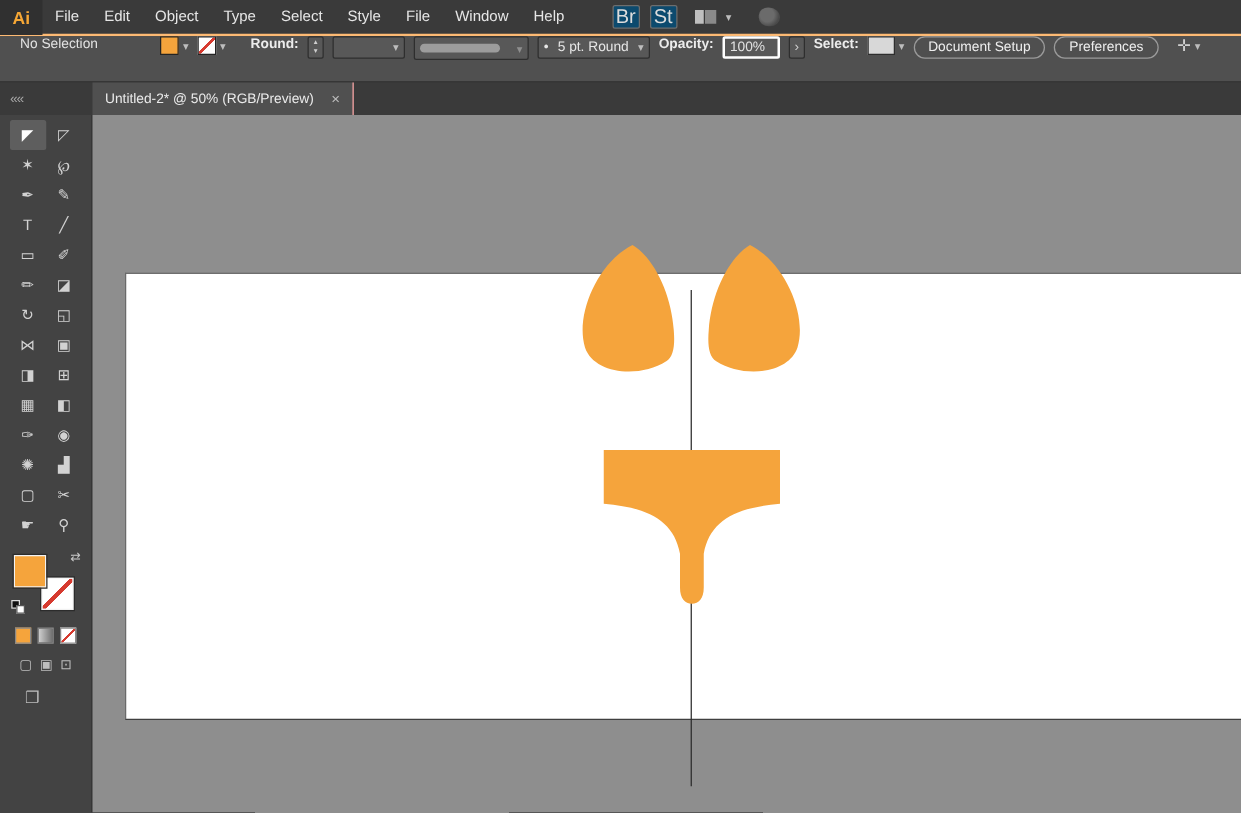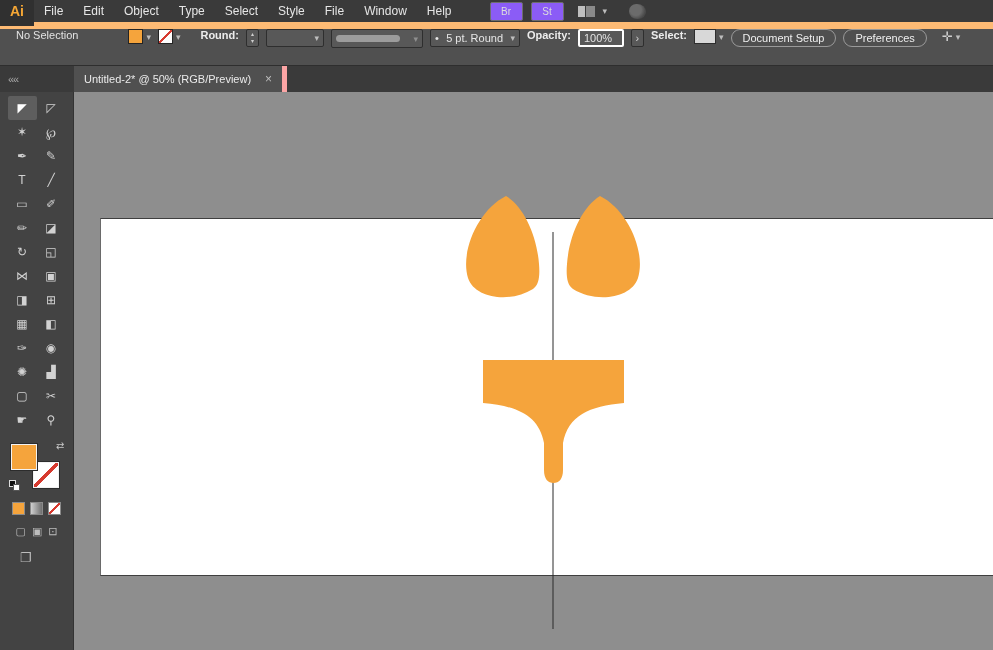--- a/index.html
+++ b/index.html
@@ -1,29 +1,29 @@
 <!DOCTYPE html>
 <html><head>
 <meta charset="utf-8">
 <style>
   * { margin:0; padding:0; box-sizing:border-box; }
   html,body { width:993px; height:650px; overflow:hidden; background:#2b2b2b;
     font-family:"Liberation Sans", sans-serif; }
 
   
-  .menubar { height:29px; background:#3a3a3a; border-bottom:7px solid #fdba74;
+  .menubar { height:29px; background:#3a3a3a; border-bottom:2px solid #fdba74;
     display:flex; align-items:center; color:#e6e6e6; font-size:12px; }
   .logo { width:34px; height:29px; display:flex; align-items:center; justify-content:center;
     background:#303030; color:#f6a735; font-weight:bold; font-size:14px; }
   .menu-items { display:flex; align-items:center; }
   .menu-item { padding:4px 10px; line-height:29px; cursor:default; }
   .menubar-right { display:flex; align-items:center; gap:8px; margin-left:28px; }
   .badge { display:inline-flex; align-items:center; justify-content:center;
-    width:33px; height:19px; background:#8b5cf6; border:1px solid #6e6e6e;
-    border-radius:2px; font-size:10px; color:#dcdcdc; }
+    width:22px; height:19px; background:#0c4a6e; border:1px solid #6e6e6e;
+    border-radius:2px; font-size:16px; color:#dcdcdc; }
   .ws-icon { display:inline-flex; gap:1px; align-items:center; margin-left:6px; }
   .ws-a { width:7px; height:11px; background:#bfbfbf; display:inline-block; }
   .ws-b { width:9px; height:11px; background:#8a8a8a; display:inline-block; }
   .chev { color:#bdbdbd; font-size:9px; }
   .touch-blob { width:17px; height:15px; margin-left:14px;
     background:radial-gradient(circle at 40% 40%, #6b6b6b 0 40%, #4a4a4a 70%);
     border-radius:45% 55% 50% 50%; }
 
   
   .controlbar { height:37px; background:#505050; border-bottom:1px solid #2e2e2e;
@@ -56,21 +56,21 @@
   .cb-btn { background:#4f4f4f; border:1px solid #9a9a9a; border-radius:9px;
     color:#efefef; font-size:11px; padding:2px 11px; }
   .arrange { display:flex; align-items:center; gap:3px; margin-left:8px;
     color:#cfcfcf; font-size:13px; }
 
   
   .tabbar { height:26px; background:#3a3a3a; display:flex; align-items:stretch; }
   .tabbar-left { width:74px; display:flex; align-items:center; padding-left:8px;
     color:#a8a8a8; font-size:11px; letter-spacing:-1px; }
   .tab { background:#505050; display:flex; align-items:center; gap:14px;
-    padding:0 10px; color:#ebebeb; font-size:11px; border-right:5px solid #fca5a5;justify-content:center; }
+    padding:0 10px; color:#ebebeb; font-size:11px; border-right:1px solid #fca5a5;justify-content:center; }
   .tab-close { color:#bdbdbd; font-size:12px; }
 
   
   .main { display:flex; height:558px; }
   .toolbar { width:74px; background:#434343; border-right:1px solid #333;
     display:flex; flex-direction:column; align-items:center; padding-top:4px; }
   .tool-grid { display:grid; grid-template-columns:29px 29px; }
   .tool { height:24px; display:flex; align-items:center; justify-content:center;
     color:#d2d2d2; font-size:12px; cursor:default; }
   .tool.active { background:#5e5e5e; border-radius:2px; color:#ffffff; }

